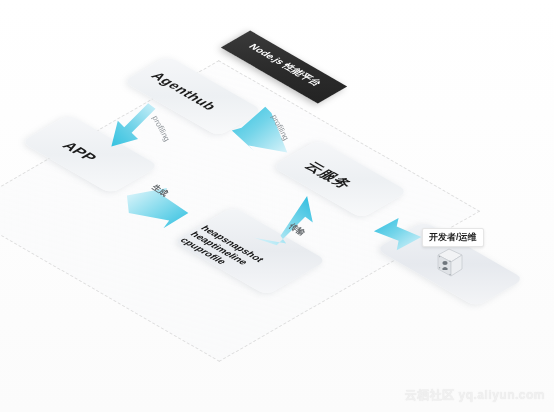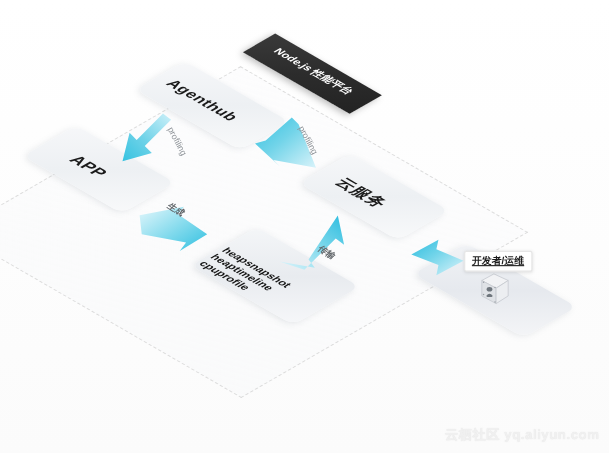--- a/index.html
+++ b/index.html
@@ -126,21 +126,20 @@
     top: 228px;
     background: #ffffff;
     border: 1px solid #e6e6e6;
     border-radius: 2px;
     padding: 2px 6px;
     font-size: 9px;
     font-weight: bold;
     color: #1c1c1c;
     box-shadow: 0 1px 3px rgba(0,0,0,0.10);
     white-space: nowrap;
-    text-decoration: underline;
   }
 
   
   .server { position: absolute; left: 437px; top: 246px; }
   .server svg { display: block; }
 
   
   .watermark {
     position: absolute;
     right: 9px;

